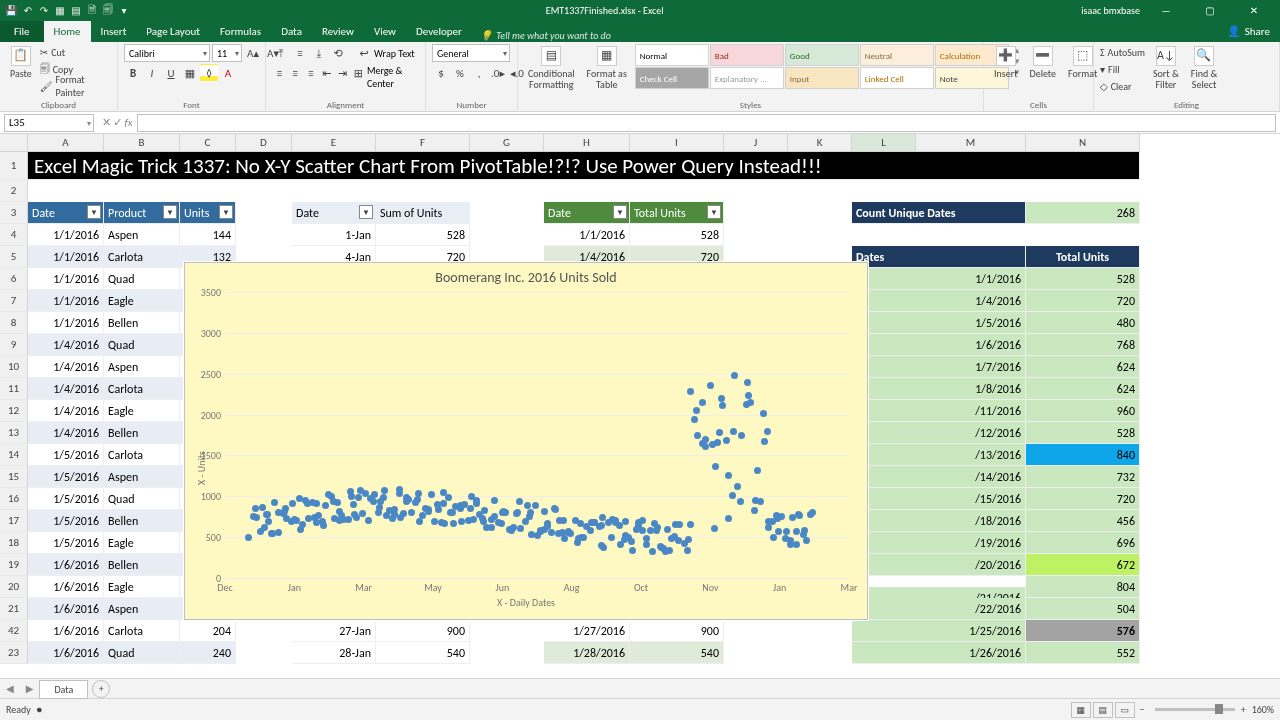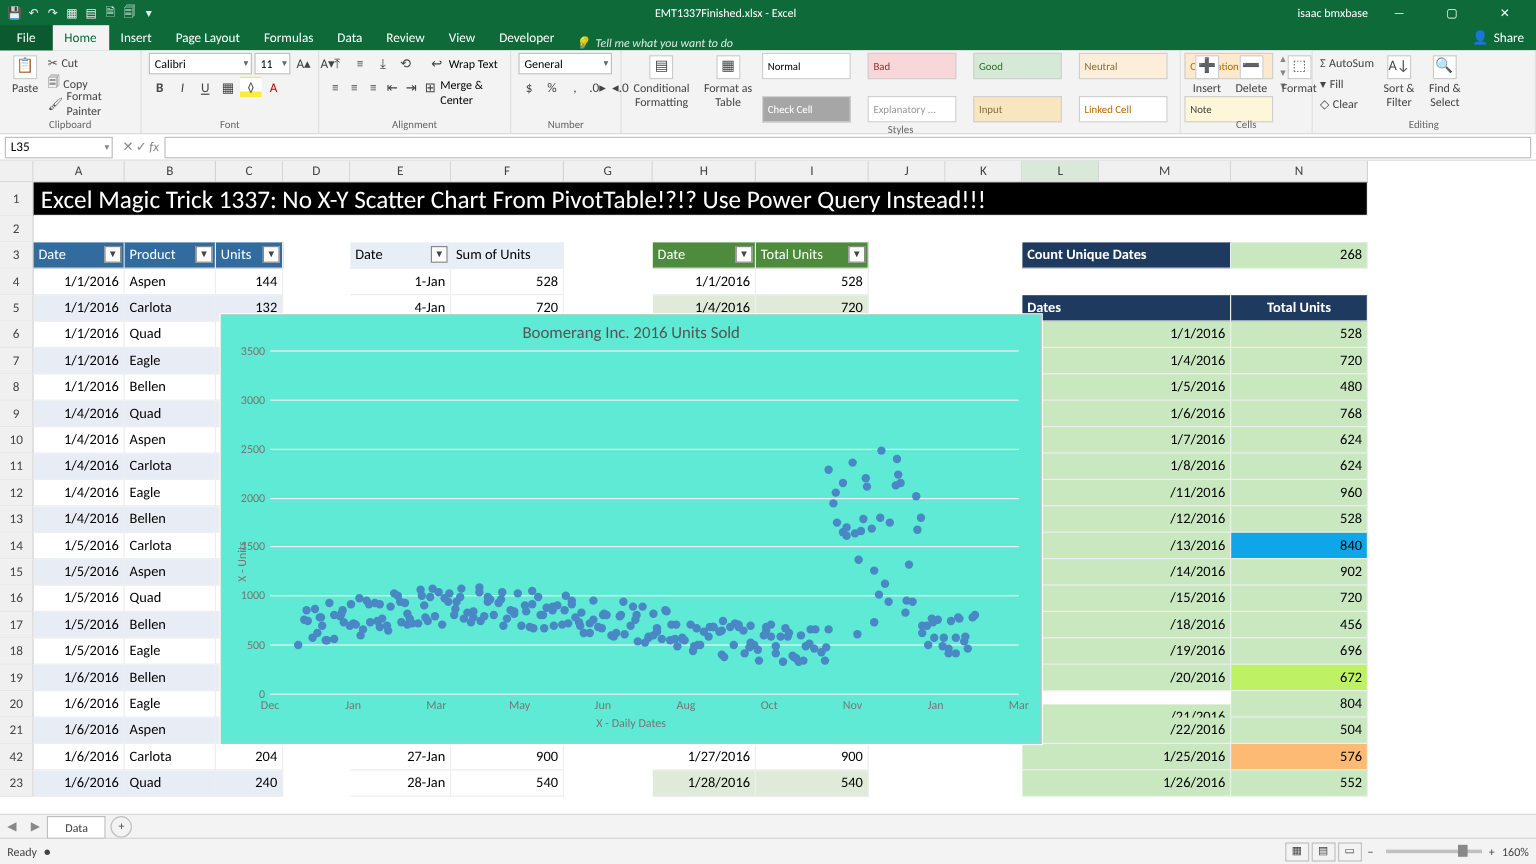--- a/index.html
+++ b/index.html
@@ -29,21 +29,21 @@
 .group-content { display: flex; gap: 4px; flex: 1; align-items: flex-start; }
 .bigbtn { display: flex; flex-direction: column; align-items: center; gap: 2px; font-size: 10px; color: #444; padding: 2px 4px; text-align:center; line-height:1.1;}
 .bigbtn .ico { width: 20px; height: 20px; background: #fff; border: 1px solid #ccc; display: flex; align-items: center; justify-content: center; font-size: 12px; }
 .smallrow { display: flex; flex-direction: column; gap: 1px; font-size: 10px; color: #444; }
 .smallrow span { display: flex; align-items: center; gap: 3px; height: 16px; }
 .fontbox { display: flex; gap: 2px; align-items: center; }
 .combo { height: 18px; border: 1px solid #c0c0c0; background: #fff; font-size: 10px; padding: 0 14px 0 4px; position: relative; display: inline-flex; align-items: center; }
 .combo::after { content: "▾"; position: absolute; right: 2px; font-size: 8px; color: #666; }
 .btnrow { display: flex; gap: 1px; }
 .rb { width: 18px; height: 18px; border: 1px solid transparent; display: inline-flex; align-items: center; justify-content: center; font-size: 11px; color: #444; }
-.styles-gallery { display: grid; grid-template-columns: repeat(5, 74px); gap: 14px; }
+.styles-gallery { display: grid; grid-template-columns: repeat(5, 74px); gap: 1px; }
 .stylecell { height: 22px; border: 1px solid #d0d0d0; font-size: 9px; display: flex; align-items: center; padding: 0 4px; }
 
 
 .fxbar { height: 22px; border-bottom: 1px solid #d4d4d4; display: flex; align-items: center; background: #fff; }
 .namebox { width: 90px; height: 18px; border: 1px solid #c0c0c0; margin: 0 4px; font-size: 11px; padding: 0 4px; display: flex; align-items: center; position:relative;}
 .namebox::after{content:"▾"; position:absolute; right:2px; font-size:8px; color:#888;}
 .fxbtns { display: flex; gap: 2px; padding: 0 4px; color: #888; font-size: 11px; }
 .fxinput { flex: 1; height: 18px; border: 1px solid #c0c0c0; margin-right: 4px; }
 
 
@@ -59,21 +59,21 @@
 .cell { position: absolute; border-right: 1px solid #eee; border-bottom: 1px solid #eee; font-size: 12px; display: flex; align-items: center; padding: 0 4px; }
 .banner { background: #000; color: #fff; font-size: 21px; padding: 0 6px; }
 .thead-blue { background: #326b9e; color: #fff; font-size: 12px; }
 .thead-green { background: #4f8b3d; color: #fff; font-size: 12px; }
 .thead-dark { background: #1f3a5f; color: #fff; font-size: 12px; font-weight: 600; }
 .row-alt { background: #e8edf5; }
 .row-green-alt { background: #dfead8; }
 .filter-drop { position: absolute; right: 2px; top: 3px; width: 14px; height: 14px; background: #fff; border: 1px solid #888; font-size: 8px; display: flex; align-items: center; justify-content: center; color: #444; }
 
 
-.chart-box { position: absolute; background: #5eead4; border: 1px solid #c0c0c0; box-shadow: 0 0 0 1px #fff; }
+.chart-box { position: absolute; background: #fef9c3; border: 1px solid #c0c0c0; box-shadow: 0 0 0 1px #fff; }
 .chart-title { text-align: center; font-size: 14px; color: #555; padding: 6px 0 2px; }
 .chart-plot { position: relative; margin: 4px 8px 4px 40px; }
 .chart-dot { position: absolute; width: 7px; height: 7px; background: #4a87c5; border-radius: 50%; }
 .chart-ytick { position: absolute; left: -34px; font-size: 10px; color: #777; width: 30px; text-align: right; transform: translateY(-50%); }
 .chart-xtick { position: absolute; bottom: -16px; font-size: 10px; color: #777; transform: translateX(-50%); }
 .chart-ylabel { position: absolute; transform: rotate(-90deg); transform-origin: left top; font-size: 10px; color: #777; }
 .chart-xlabel { text-align: center; font-size: 10px; color: #777; padding: 14px 0 4px; }
 .chart-grid { position: absolute; left: 0; right: 0; height: 1px; background: #eee; }
 
 
@@ -498,35 +498,35 @@
       <div class="cell " style="left: 998px; top: 204px; width: 114px; height: 22px; justify-content: flex-end; background: rgb(201, 232, 192);">624</div>
       <div class="cell " style="left: 824px; top: 226px; width: 174px; height: 22px; justify-content: flex-end; background: rgb(201, 232, 192);">1/8/2016</div>
       <div class="cell " style="left: 998px; top: 226px; width: 114px; height: 22px; justify-content: flex-end; background: rgb(201, 232, 192);">624</div>
       <div class="cell " style="left: 824px; top: 248px; width: 174px; height: 22px; justify-content: flex-end; background: rgb(201, 232, 192);">/11/2016</div>
       <div class="cell " style="left: 998px; top: 248px; width: 114px; height: 22px; justify-content: flex-end; background: rgb(201, 232, 192);">960</div>
       <div class="cell " style="left: 824px; top: 270px; width: 174px; height: 22px; justify-content: flex-end; background: rgb(201, 232, 192);">/12/2016</div>
       <div class="cell " style="left: 998px; top: 270px; width: 114px; height: 22px; justify-content: flex-end; background: rgb(201, 232, 192);">528</div>
       <div class="cell " style="left: 824px; top: 292px; width: 174px; height: 22px; justify-content: flex-end; background: rgb(201, 232, 192);">/13/2016</div>
       <div class="cell " style="left: 998px; top: 292px; width: 114px; height: 22px; justify-content: flex-end; background: #0ea5e9;">840</div>
       <div class="cell " style="left: 824px; top: 314px; width: 174px; height: 22px; justify-content: flex-end; background: rgb(201, 232, 192);">/14/2016</div>
-      <div class="cell " style="left: 998px; top: 314px; width: 114px; height: 22px; justify-content: flex-end; background: rgb(201, 232, 192);">902</div>
+      <div class="cell " style="left: 998px; top: 314px; width: 114px; height: 22px; justify-content: flex-end; background: rgb(201, 232, 192);">732</div>
       <div class="cell " style="left: 824px; top: 336px; width: 174px; height: 22px; justify-content: flex-end; background: rgb(201, 232, 192);">/15/2016</div>
       <div class="cell " style="left: 998px; top: 336px; width: 114px; height: 22px; justify-content: flex-end; background: rgb(201, 232, 192);">720</div>
       <div class="cell " style="left: 824px; top: 358px; width: 174px; height: 22px; justify-content: flex-end; background: rgb(201, 232, 192);">/18/2016</div>
       <div class="cell " style="left: 998px; top: 358px; width: 114px; height: 22px; justify-content: flex-end; background: rgb(201, 232, 192);">456</div>
       <div class="cell " style="left: 824px; top: 380px; width: 174px; height: 22px; justify-content: flex-end; background: rgb(201, 232, 192);">/19/2016</div>
       <div class="cell " style="left: 998px; top: 380px; width: 114px; height: 22px; justify-content: flex-end; background: rgb(201, 232, 192);">696</div>
       <div class="cell " style="left: 824px; top: 402px; width: 174px; height: 22px; justify-content: flex-end; background: rgb(201, 232, 192);">/20/2016</div>
       <div class="cell " style="left: 998px; top: 402px; width: 114px; height: 22px; justify-content: flex-end; background: #bef264;">672</div>
       <div class="cell " style="left: 824px; top: 424px; width: 174px; height: 22px; justify-content: flex-end; background: rgb(201, 232, 192); margin-top: 11px;">/21/2016</div>
       <div class="cell " style="left: 998px; top: 424px; width: 114px; height: 22px; justify-content: flex-end; background: rgb(201, 232, 192);">804</div>
       <div class="cell " style="left: 824px; top: 446px; width: 174px; height: 22px; justify-content: flex-end; background: rgb(201, 232, 192);">/22/2016</div>
       <div class="cell " style="left: 998px; top: 446px; width: 114px; height: 22px; justify-content: flex-end; background: rgb(201, 232, 192);">504</div>
       <div class="cell " style="left: 824px; top: 468px; width: 174px; height: 22px; justify-content: flex-end; background: rgb(201, 232, 192);">1/25/2016</div>
-      <div class="cell " style="left: 998px; top: 468px; width: 114px; height: 22px; justify-content: flex-end; background: #fdba74;">576</div>
+      <div class="cell " style="left: 998px; top: 468px; width: 114px; height: 22px; justify-content: flex-end; background: #a3a3a3; font-weight: bold;">576</div>
       <div class="cell " style="left: 824px; top: 490px; width: 174px; height: 22px; justify-content: flex-end; background: rgb(201, 232, 192);">1/26/2016</div>
       <div class="cell " style="left: 998px; top: 490px; width: 114px; height: 22px; justify-content: flex-end; background: rgb(201, 232, 192);">552</div>
     </div>
 
   <div class="chart-box" id="chart" style="left: 184px; top: 128px; width: 684px; height: 358px;">
     <div class="chart-title">Boomerang Inc. 2016 Units Sold</div>
     <div class="chart-ylabel" id="ylabel" style="left: 10px; top: 221.96px;">X - Units</div>
     <div class="chart-plot" id="plot" style="width: 624px; height: 286px;">
         <div class="chart-grid" style="top: 286px;"></div>
         <div class="chart-ytick" style="top: 286px;">0</div>

